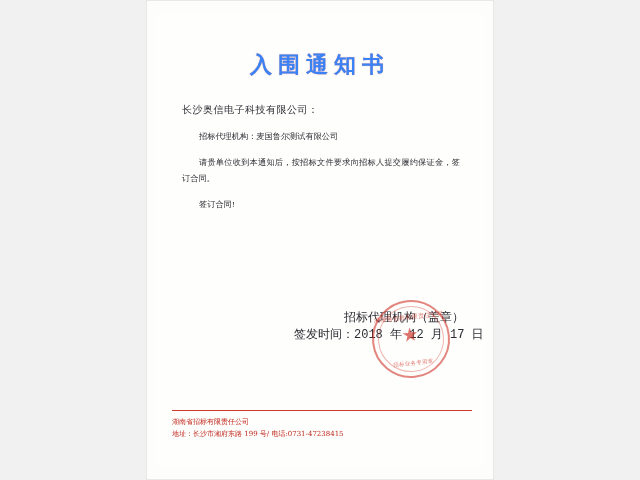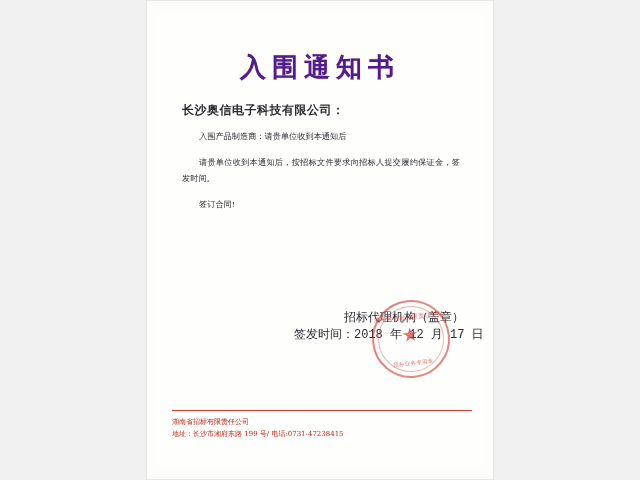--- a/index.html
+++ b/index.html
@@ -48,41 +48,41 @@
     height: 452px;
     background: #fefefc;
   }
 
   .title {
     position: absolute;
     top: 36px;
     left: 0;
     width: 332px;
     text-align: center;
-    color: #4c1d95;
+    color: #3b82f6;
     font-family: Liberation Sans, sans-serif;
     font-weight: bold;
-    font-size: 26px;
+    font-size: 22px;
     letter-spacing: 6px;
     text-shadow: 0 0 1px rgba(192,39,28,.5);
   }
 
   .body-text {
     position: absolute;
     left: 28px;
     top: 88px;
     width: 278px;
     color: #2c2c34;
     font-family: "DejaVu Serif", "Liberation Serif", serif;
     font-size: 8.2px;
     line-height: 16px;
   }
   .addressee {
-    font-weight: bold;
-    font-size: 12px;
+    font-weight: normal;
+    font-size: 10px;
     letter-spacing: .5px;
     margin-bottom: 8px;
   }
   .para {
     text-indent: 17px;
     text-align: justify;
     margin: 0 0 6px 0;
   }
   .para.gap { margin-top: 10px; }
 
@@ -167,22 +167,22 @@
   <div class="band left"></div>
   <div class="band right"></div>
 
   <div class="doc">
     <div class="paper">
 
       <div class="title">入围通知书</div>
 
       <div class="body-text">
         <div class="addressee">长沙奥信电子科技有限公司：</div>
-        <p class="para gap">入围产品制造商：请贵单位收到本通知后</p>
-        <p class="para gap">请贵单位收到本通知后，按招标文件要求向招标人提交履约保证金，签发时间。</p>
+        <p class="para gap">招标代理机构：麦国鲁尔测试有限公司</p>
+        <p class="para gap">请贵单位收到本通知后，按招标文件要求向招标人提交履约保证金，签订合同。</p>
         <p class="para gap">签订合同!</p>
       </div>
 
       <div class="signature">
         <div class="sig-line">招标代理机构（盖章）</div>
         <div class="sig-line">
           <span>签发时间：</span><span>2018 年 12 月 17 日</span>
         </div>
       </div>
 

